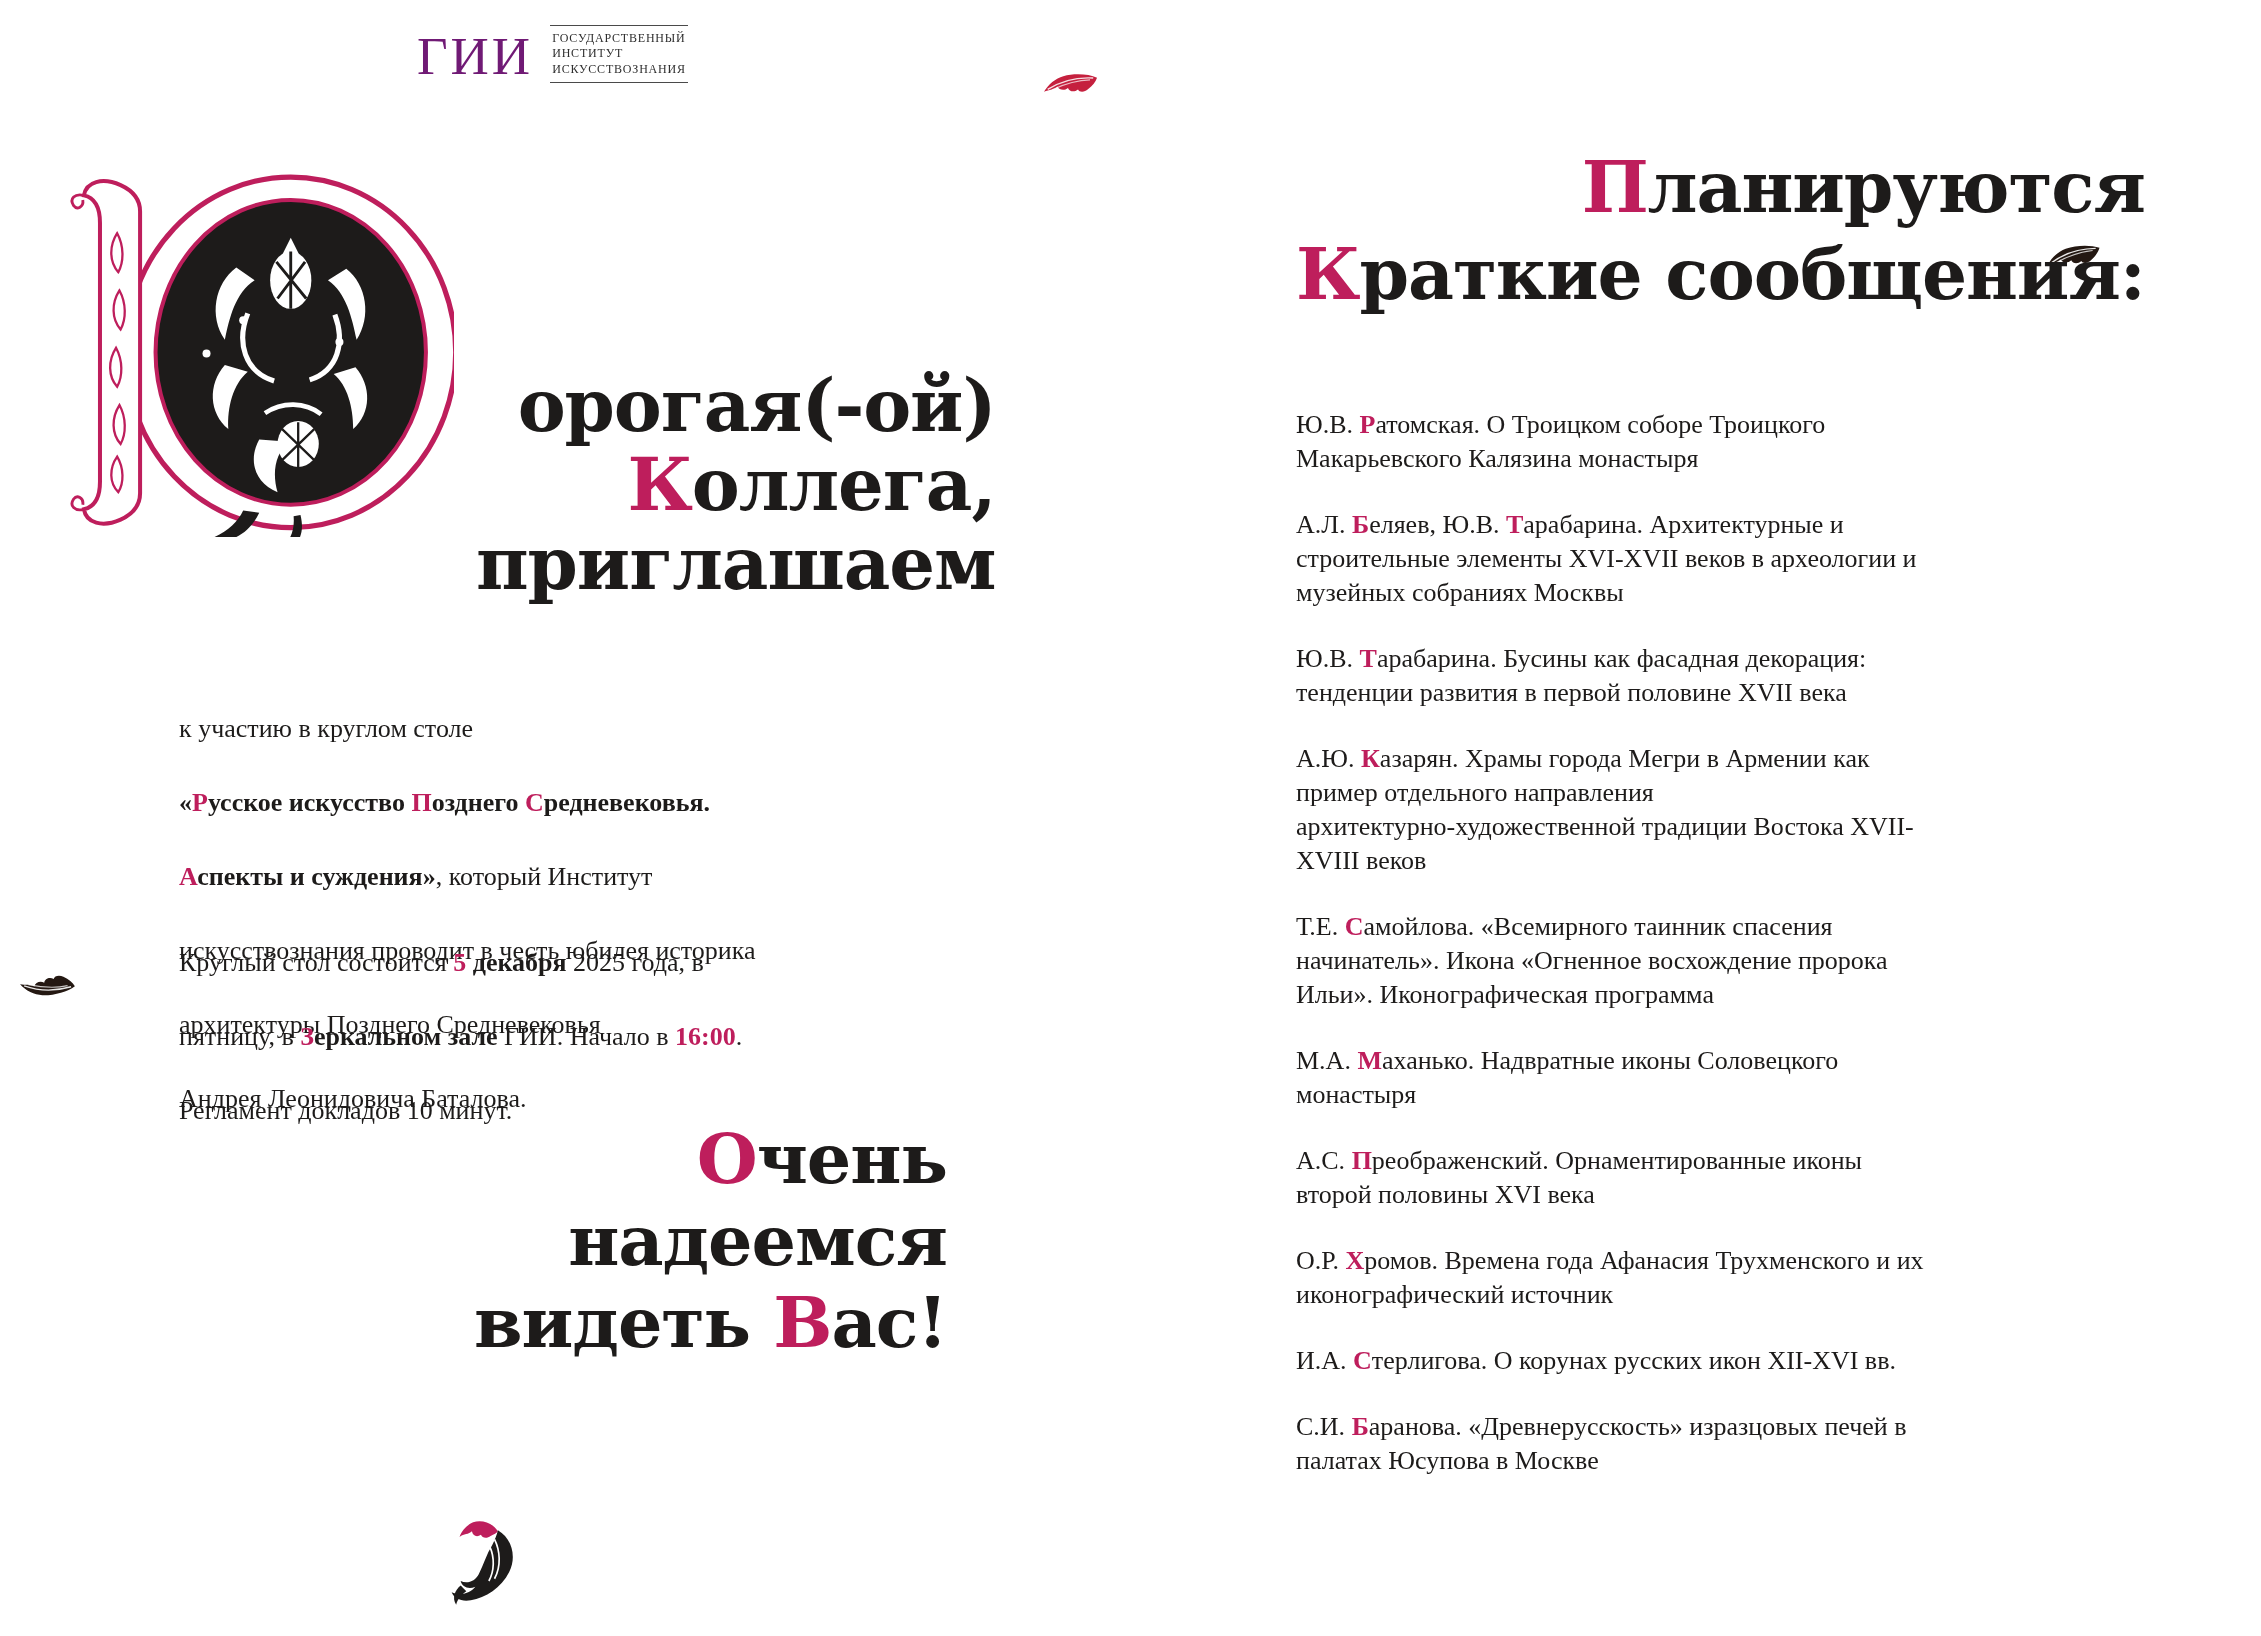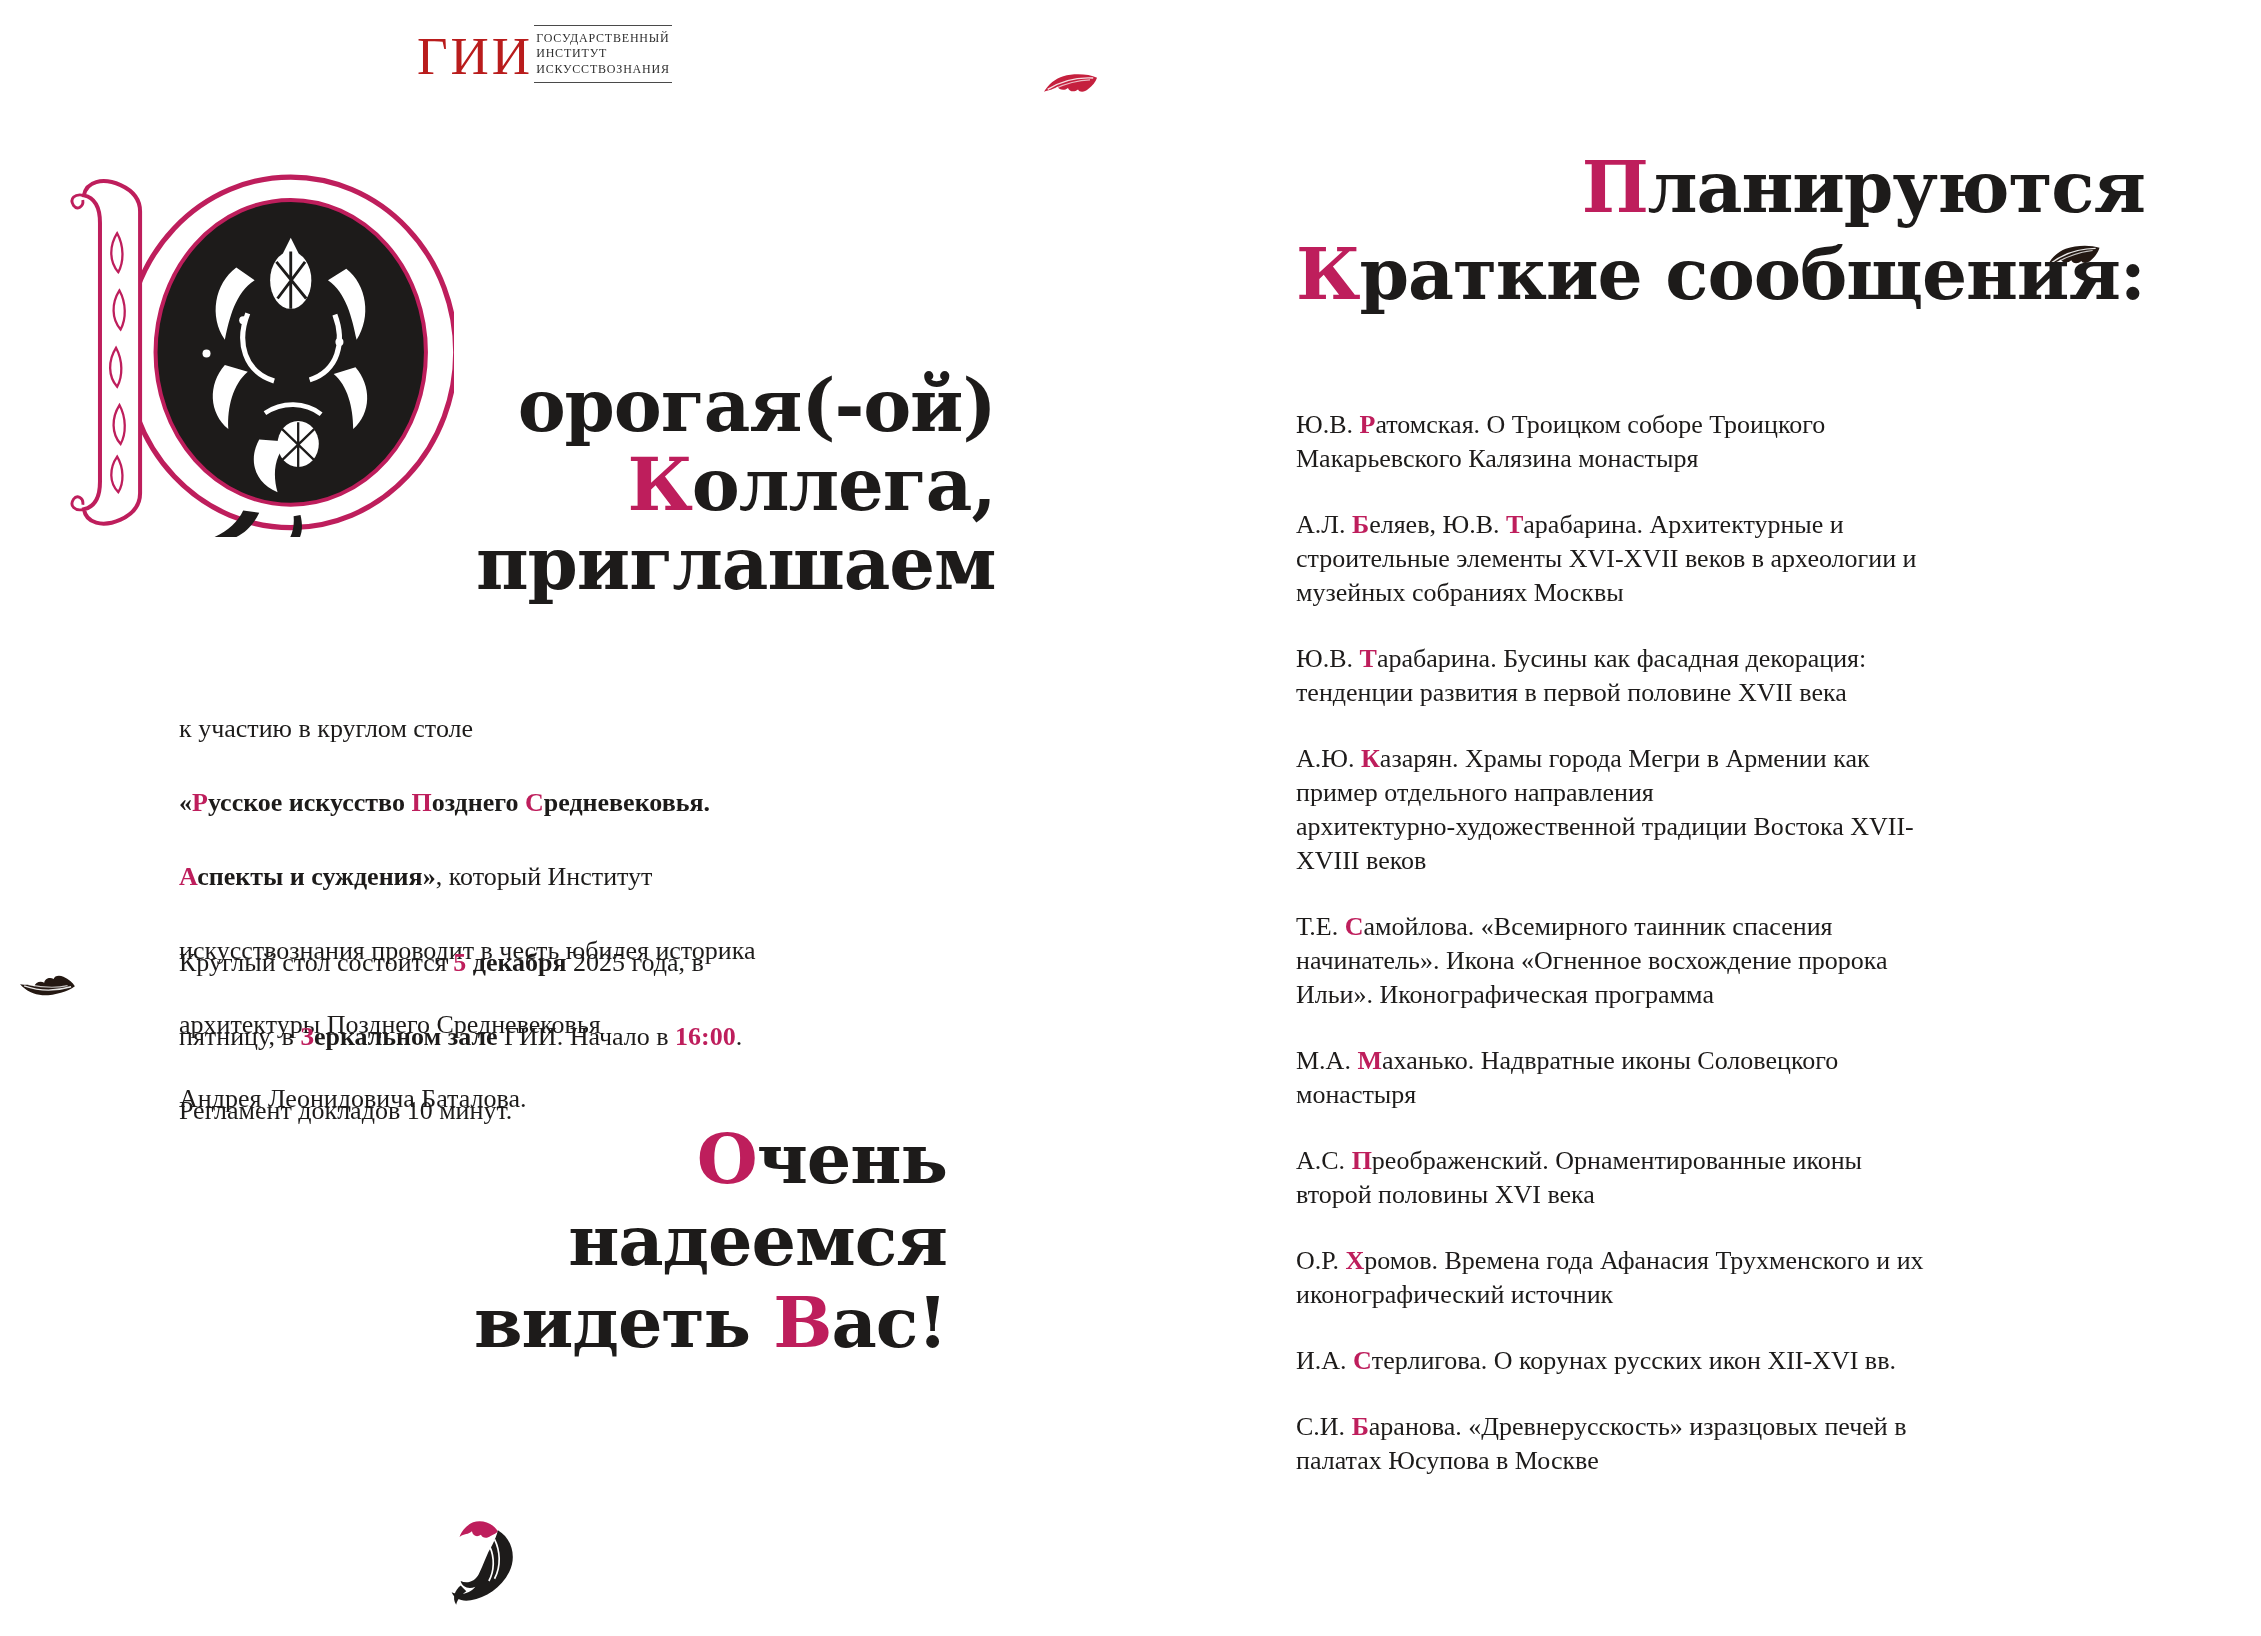--- a/index.html
+++ b/index.html
@@ -16,24 +16,24 @@
     width:2261px;height:1636px;
     background:#ffffff;
     color:var(--ink);
     font-family:"Liberation Serif",serif;
     overflow:hidden;
   }
   
   .logo{position:absolute;left:417px;top:22px;display:flex;align-items:flex-start;}
   .logo-acronym{
     font-family:"Liberation Serif",serif;
-    font-size:53px;line-height:53px;letter-spacing:2.9px;color:#b91c1c;margin-top:8px;
+    font-size:53px;line-height:53px;letter-spacing:2.9px;color:#701a75;margin-top:8px;
   }
   .logo-institute{
-    margin-left:1px;margin-top:3.4px;
+    margin-left:17px;margin-top:3.4px;
     border-top:1.7px solid var(--logo-gray);
     border-bottom:1.7px solid var(--logo-gray);
     padding:4.6px 2.3px;color:#2e2e2e;
   }
   .logo-institute .l-line{font-size:12px;line-height:15.5px;letter-spacing:0.8px;}
   
   .gothic{font-family:"DejaVu Serif",serif;font-weight:700;color:var(--ink);text-align:right;}
   .greeting{position:absolute;left:476px;top:339px;font-size:72px;line-height:79px;letter-spacing:-1.1px;margin-top:27px;}
   .closing{position:absolute;left:474px;top:1118px;font-size:70px;line-height:82px;letter-spacing:-1.1px;}
   .right-header{position:absolute;left:1296px;top:144px;font-size:71px;line-height:87px;letter-spacing:-1.1px;}

